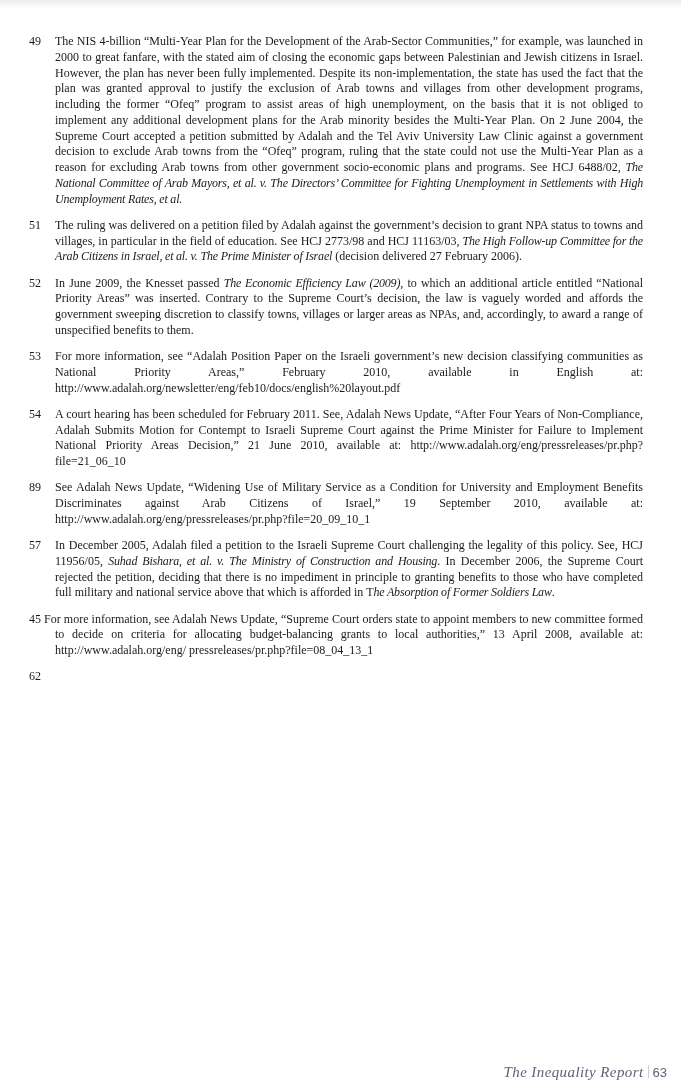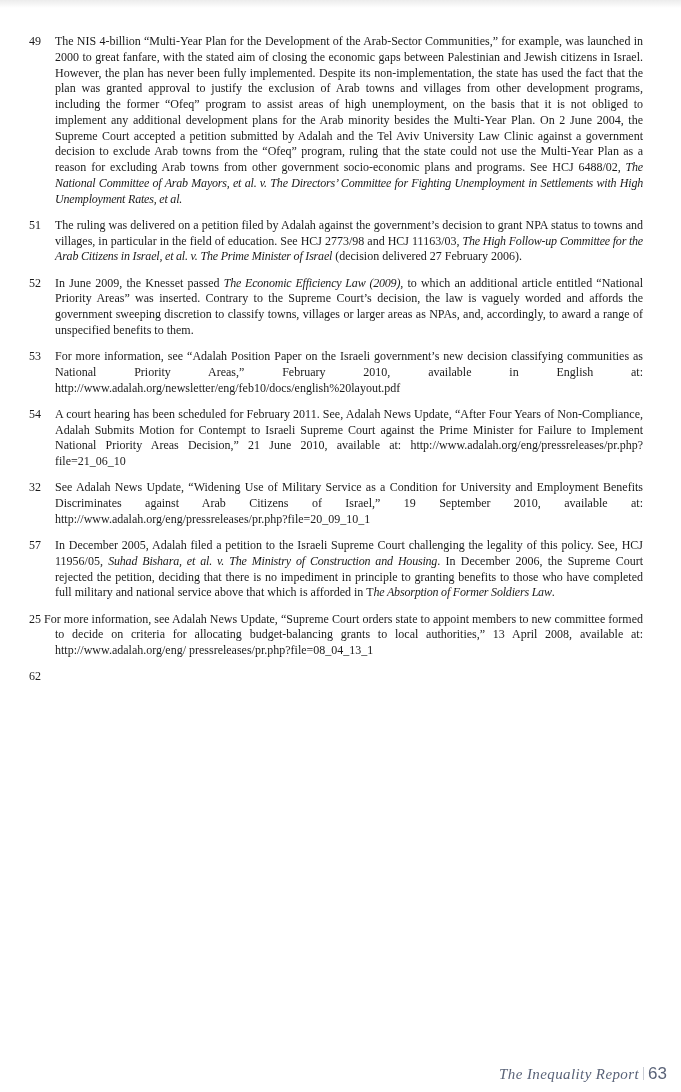--- a/index.html
+++ b/index.html
@@ -24,36 +24,36 @@
   .note .num { position: absolute; left: 0; top: 0; }
   .note.tight .body { display: block; padding-left: 26px; text-indent: -26px; }
   .note.tight .num { position: static; }
   .body i { font-style: italic; letter-spacing: -0.2px; }
   .footer {
     position: absolute; right: 14px; top: 1064px;
     font-size: 15px; color: #5a6378;
   }
   .footer .title { font-style: italic; letter-spacing: 0.4px; }
   .footer .sep { display: inline-block; width: 1px; height: 13px; background: #c9ccd4; margin: 0 4px -1px 4px; }
-  .footer .page { font-family: "Liberation Sans", sans-serif; font-size: 17px; color: #5a6378; }
+  .footer .page { font-family: "Liberation Sans", sans-serif; font-size: 13px; color: #5a6378; }
 </style>
 </head>
 <body>
 
 <div class="top-shade"></div>
 
 <div class="notes" id="notes">
     <div class="note"><span class="num">49</span><span class="body"><span>The NIS 4-billion “Multi-Year Plan for the Development of the Arab-Sector Communities,” for example, was launched in 2000 to great fanfare, with the stated aim of closing the economic gaps between Palestinian and Jewish citizens in Israel. However, the plan has never been fully implemented. Despite its non-implementation, the state has used the fact that the plan was granted approval to justify the exclusion of Arab towns and villages from other development programs, including the former “Ofeq” program to assist areas of high unemployment, on the basis that it is not obliged to implement any additional development plans for the Arab minority besides the Multi-Year Plan. On 2 June 2004, the Supreme Court accepted a petition submitted by Adalah and the Tel Aviv University Law Clinic against a government decision to exclude Arab towns from the “Ofeq” program, ruling that the state could not use the Multi-Year Plan as a reason for excluding Arab towns from other government socio-economic plans and programs. See HCJ 6488/02, </span><i>The National Committee of Arab Mayors, et al. v. The Directors’ Committee for Fighting Unemployment in Settlements with High Unemployment Rates, et al.</i></span></div>
     <div class="note"><span class="num">51</span><span class="body"><span> The ruling was delivered on a petition filed by Adalah against the government’s decision to grant NPA status to towns and villages, in particular in the field of education. See HCJ 2773/98 and HCJ 11163/03, </span><i>The High Follow-up Committee for the Arab Citizens in Israel, et al. v. The Prime Minister of Israel</i><span> (decision delivered 27 February 2006).</span></span></div>
     <div class="note"><span class="num">52</span><span class="body"><span>In June 2009, the Knesset passed </span><i>The Economic Efficiency Law (2009)</i><span>, to which an additional article entitled “National Priority Areas” was inserted. Contrary to the Supreme Court’s decision, the law is vaguely worded and affords the government sweeping discretion to classify towns, villages or larger areas as NPAs, and, accordingly, to award a range of unspecified benefits to them.</span></span></div>
     <div class="note"><span class="num">53</span><span class="body"><span>For more information, see “Adalah Position Paper on the Israeli government’s new decision classifying communities as National Priority Areas,” February 2010, available in English at: http://www.adalah.org/newsletter/eng/feb10/docs/english%20layout.pdf</span></span></div>
     <div class="note"><span class="num">54</span><span class="body"><span>A court hearing has been scheduled for February 2011. See, Adalah News Update, “After Four Years of Non-Compliance, Adalah Submits Motion for Contempt to Israeli Supreme Court against the Prime Minister for Failure to Implement National Priority Areas Decision,” 21 June 2010, available at: http://www.adalah.org/eng/pressreleases/pr.php?file=21_06_10</span></span></div>
-    <div class="note"><span class="num">32</span><span class="body"><span>See Adalah News Update, “Widening Use of Military Service as a Condition for University and Employment Benefits Discriminates against Arab Citizens of Israel,” 19 September 2010, available at: http://www.adalah.org/eng/pressreleases/pr.php?file=20_09_10_1</span></span></div>
+    <div class="note"><span class="num">89</span><span class="body"><span>See Adalah News Update, “Widening Use of Military Service as a Condition for University and Employment Benefits Discriminates against Arab Citizens of Israel,” 19 September 2010, available at: http://www.adalah.org/eng/pressreleases/pr.php?file=20_09_10_1</span></span></div>
     <div class="note"><span class="num">57</span><span class="body"><span>In December 2005, Adalah filed a petition to the Israeli Supreme Court challenging the legality of this policy. See, HCJ 11956/05, </span><i>Suhad Bishara, et al. v. The Ministry of Construction and Housing</i><span>. In December 2006, the Supreme Court rejected the petition, deciding that there is no impediment in principle to granting benefits to those who have completed full military and national service above that which is afforded in T</span><i>he Absorption of Former Soldiers Law</i><span>.</span></span></div>
     <div class="note tight">
-      <span class="body"><span class="num">25</span> <span>For more information, see Adalah News Update, “Supreme Court orders state to appoint members to new committee formed to decide on criteria for allocating budget-balancing grants to local authorities,” 13 April 2008, available at: http://www.adalah.org/eng/ pressreleases/pr.php?file=08_04_13_1</span></span>
+      <span class="body"><span class="num">45</span> <span>For more information, see Adalah News Update, “Supreme Court orders state to appoint members to new committee formed to decide on criteria for allocating budget-balancing grants to local authorities,” 13 April 2008, available at: http://www.adalah.org/eng/ pressreleases/pr.php?file=08_04_13_1</span></span>
     </div>
     <div class="note"><span class="num">62</span></div>
   </div>
 
 <div class="footer">
   <span class="title">The Inequality Report</span><span class="sep"></span><span class="page">63</span>
 </div>
 
 </body></html>

